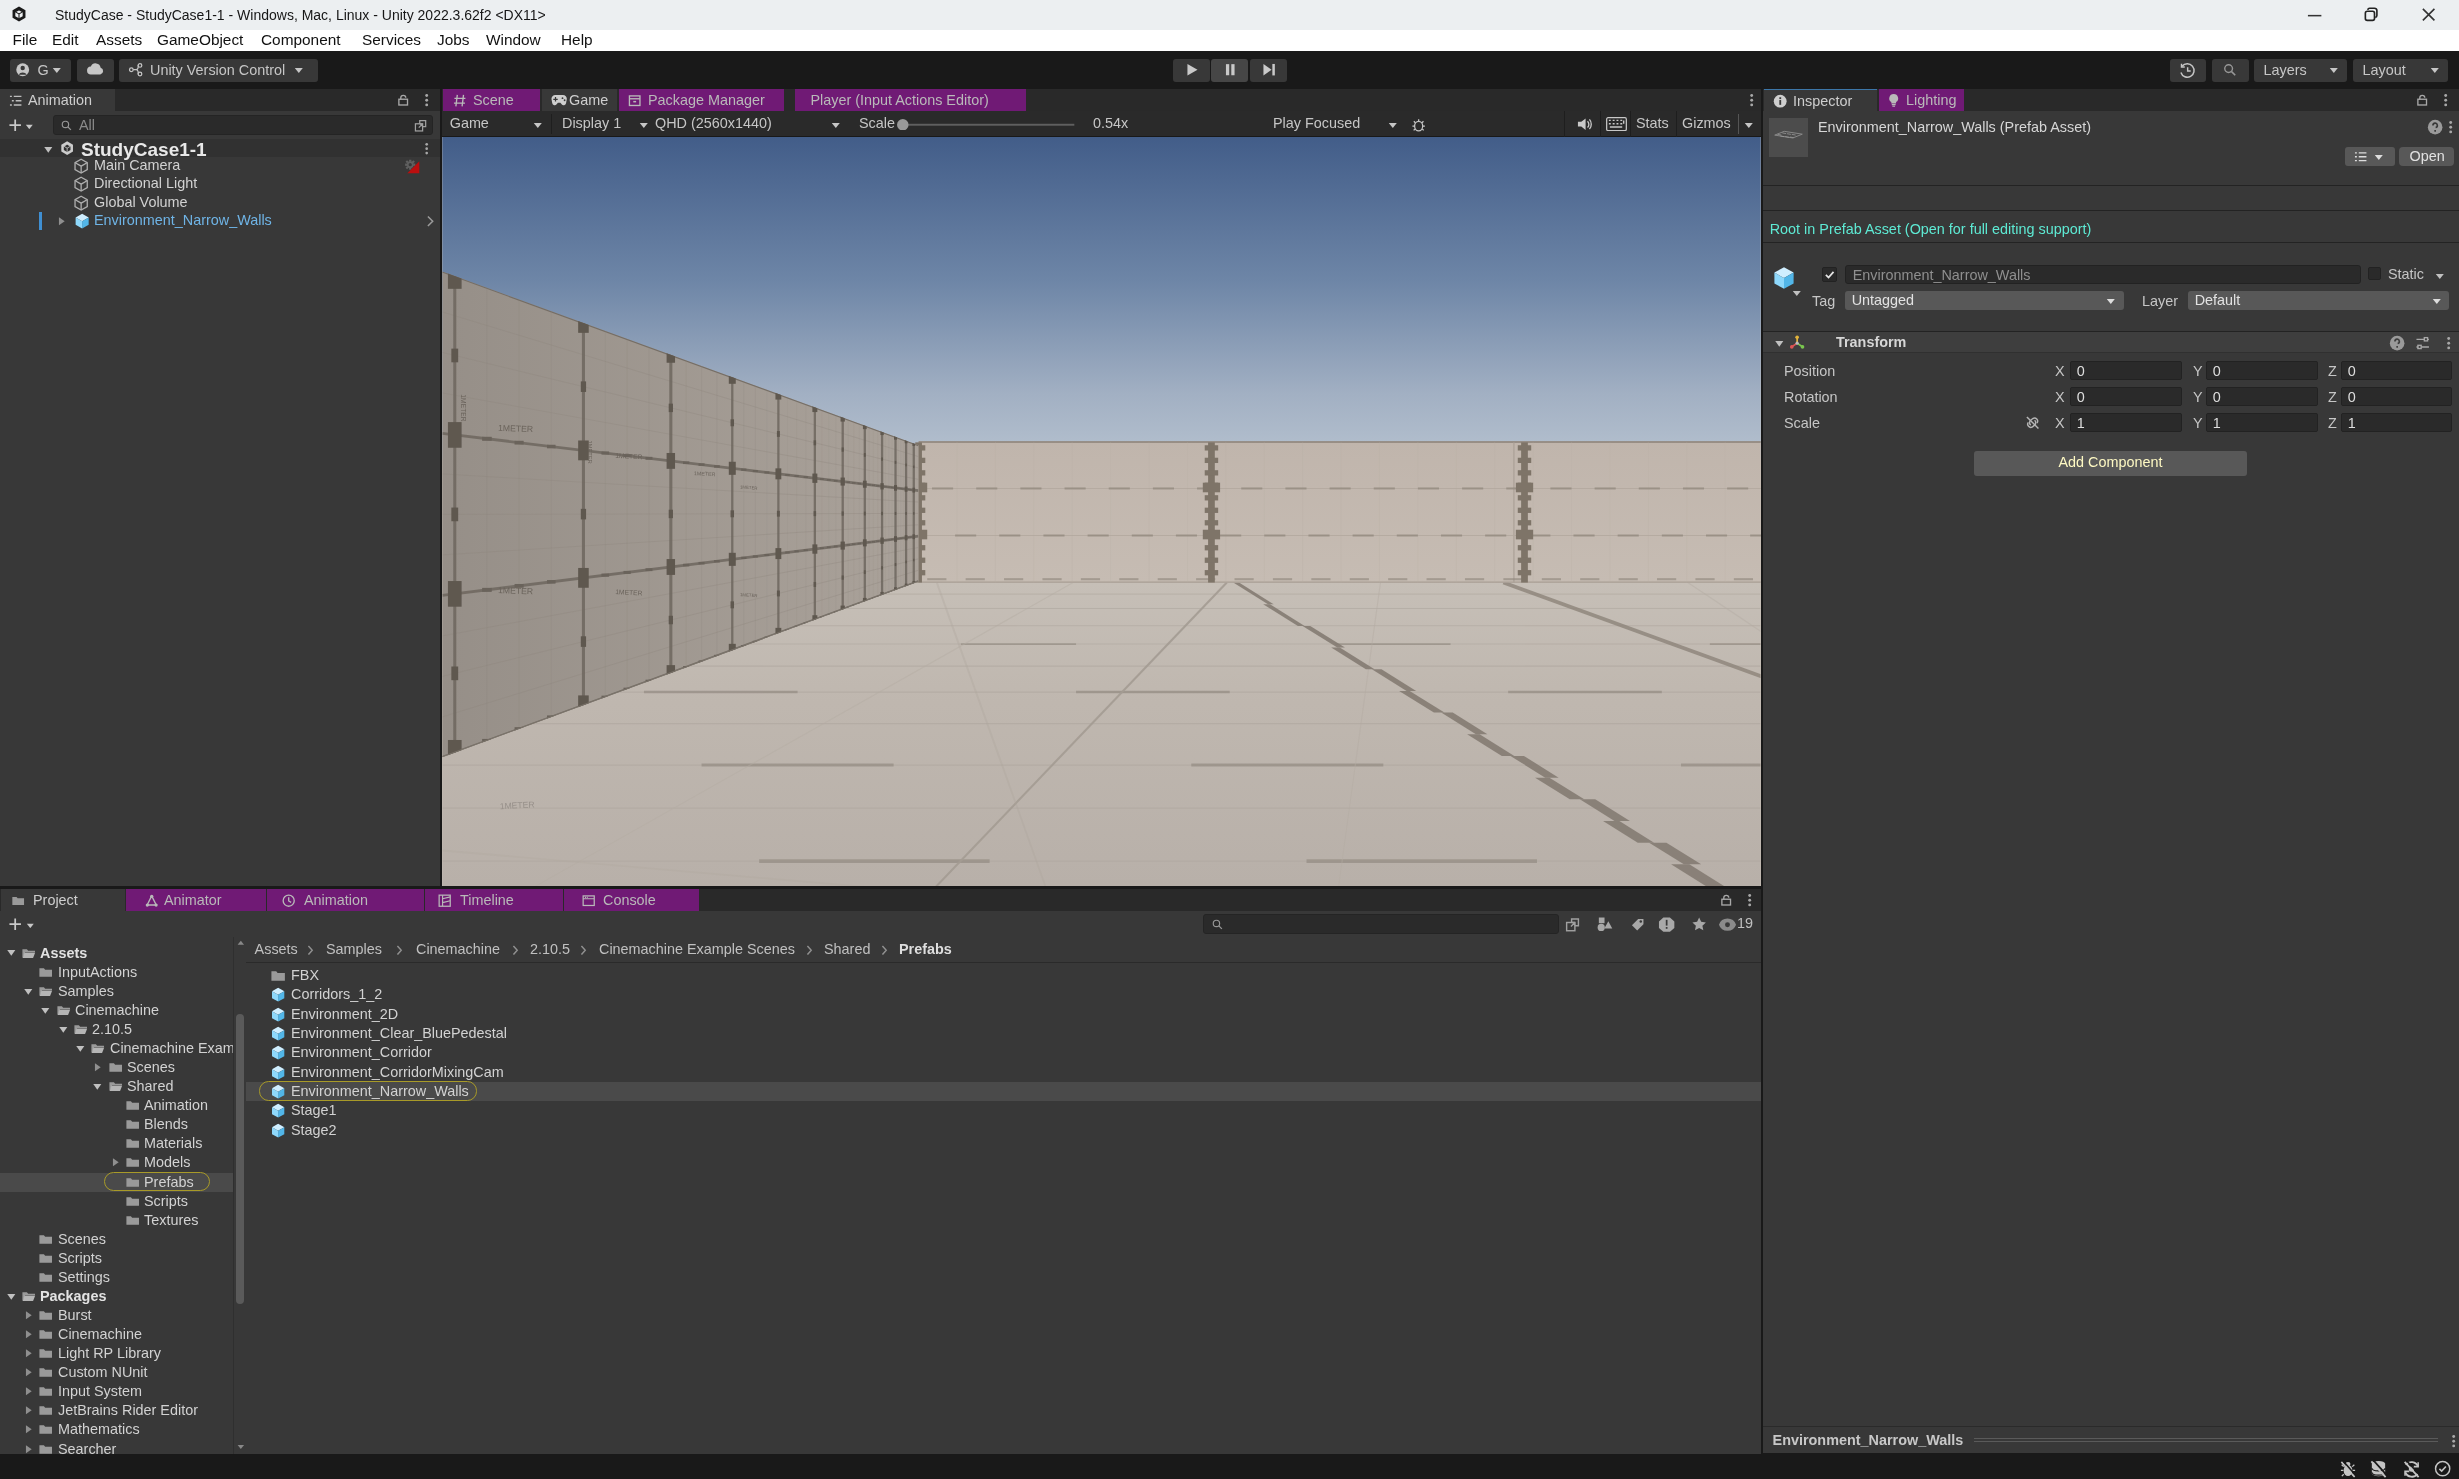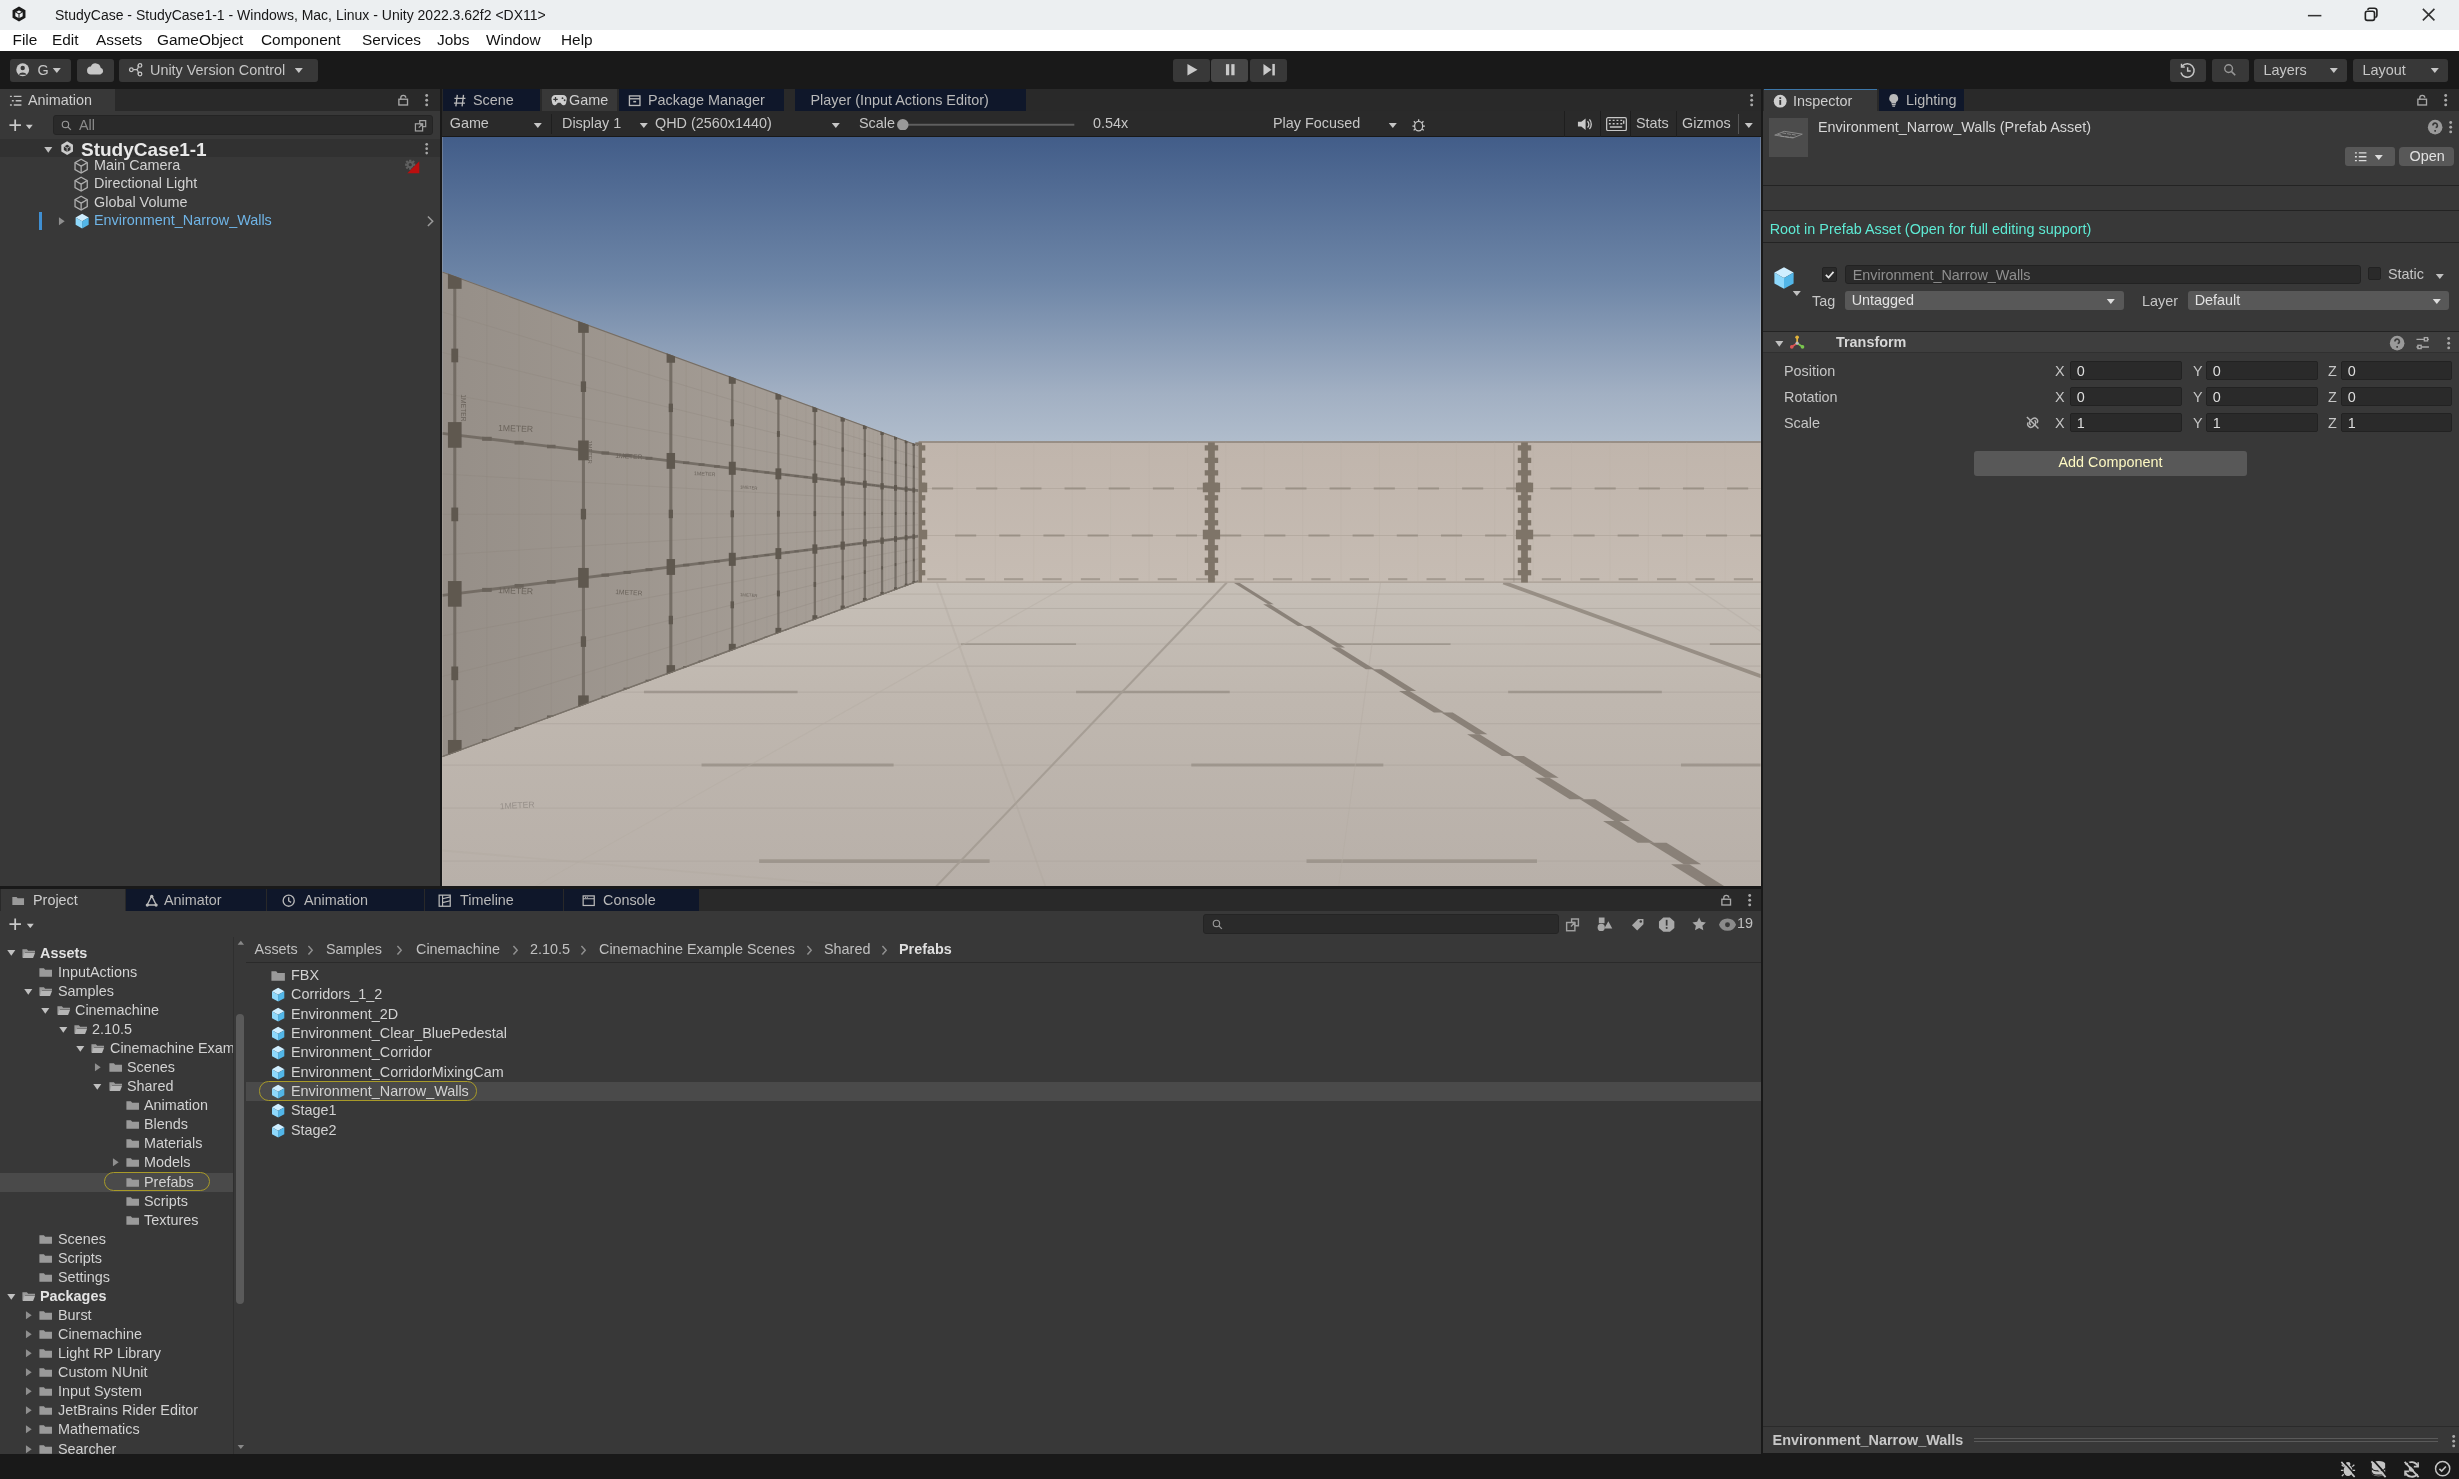--- a/index.html
+++ b/index.html
@@ -11,21 +11,21 @@
 #titlebar { left:0; top:0; width:2459px; height:30px; background:#eceff1; color:#161616; }
 #titlebar .title { position:absolute; left:55px; top:6.7px; font-size:14px; }
 #menubar { left:0; top:30px; width:2459px; height:21px; background:#ffffff; color:#111; }
 #menubar span { position:absolute; top:1px; font-size:15.4px; }
 
 #toolbar { left:0; top:51px; width:2459px; height:38px; background:#191919; }
 .tbtn { position:absolute; top:7.7px; height:23px; background:#383838; border-radius:2.9px; color:#c6c6c6; font-size:14.4px; }
 
 .panel { position:absolute; background:#383838; }
 .tabbar { position:absolute; left:0; top:0; right:0; height:22px; background:#292929; }
-.tab { position:absolute; top:0; height:22px; background:#0f172a; color:#b9b9b9; font-size:14.4px; line-height:22px; }
+.tab { position:absolute; top:0; height:22px; background:#701a75; color:#b9b9b9; font-size:14.4px; line-height:22px; }
 .tab.active { background:#383838; color:#cecece; }
 .row { position:absolute; font-size:14.4px; color:#d2d2d2; white-space:nowrap; }
 svg { display:block; }
 .ic { position:absolute; }
 </style>
 </head>
 <body>
 <div id="root">
 <svg width="0" height="0" style="position:absolute">
 <defs>

